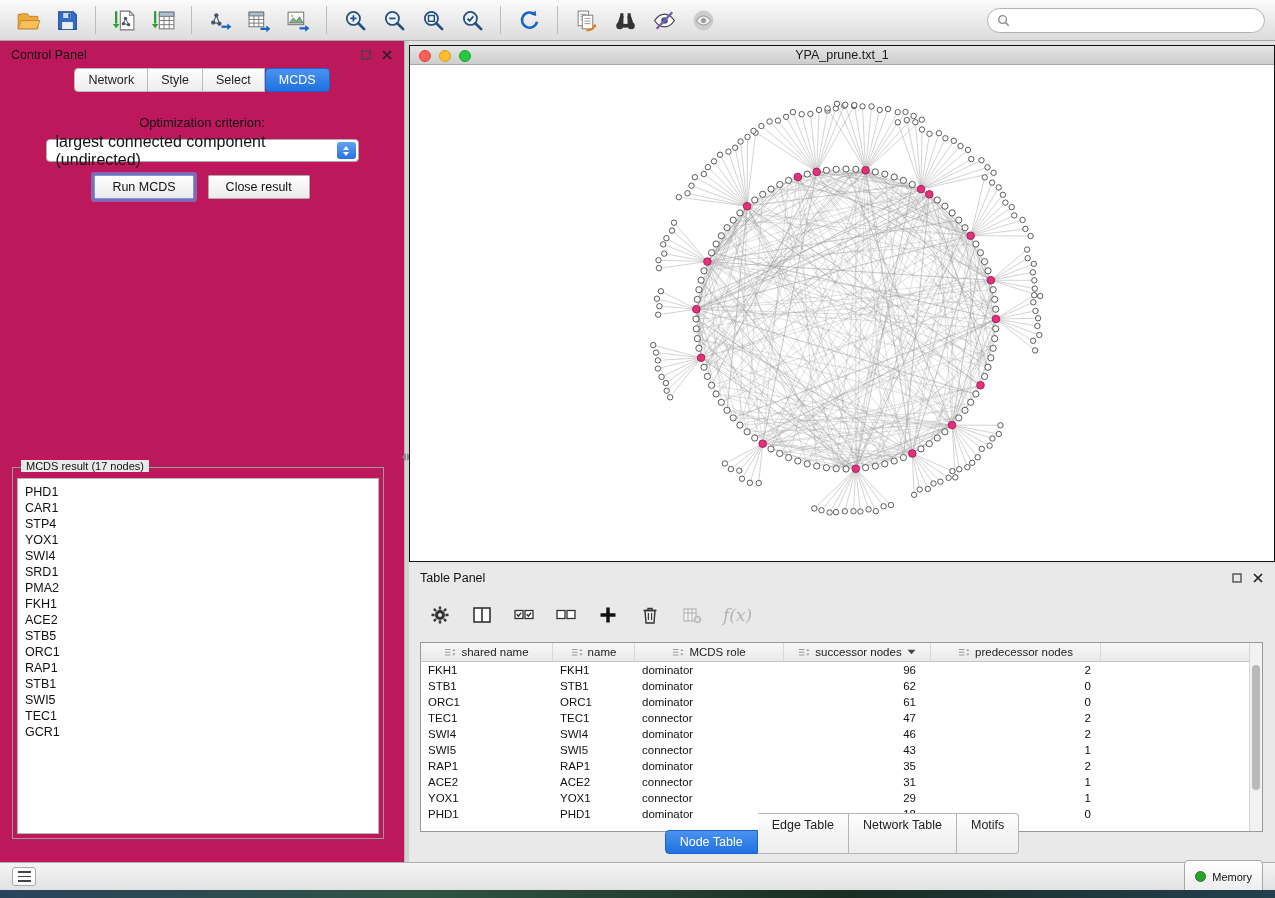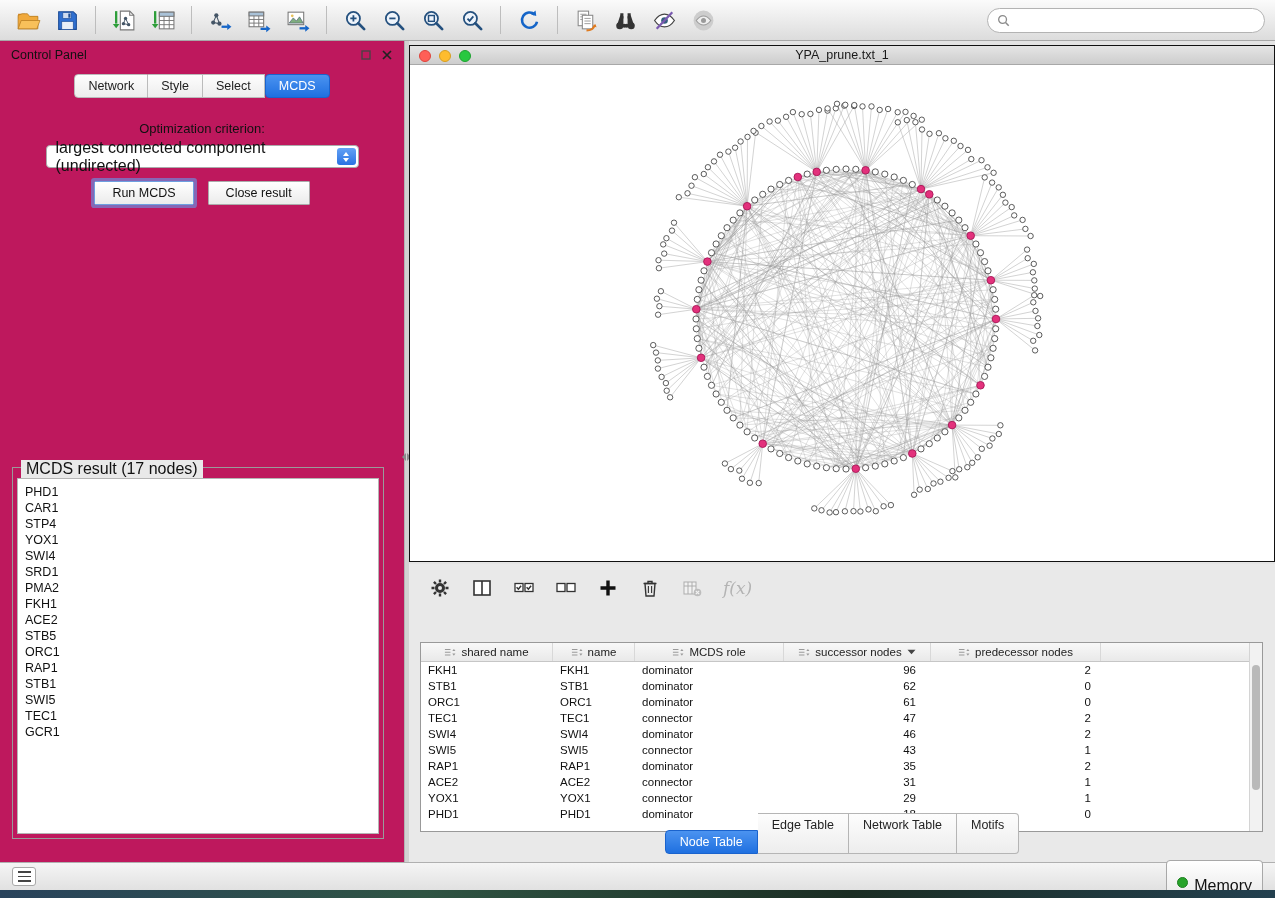--- a/index.html
+++ b/index.html
@@ -17,21 +17,21 @@
     border-radius:13px; display:flex; align-items:center; padding:0 9px; gap:6px; }
   .tb-search input { border:none; outline:none; flex:1; font-size:12px; background:transparent; }
 
   
   .control-panel { position:absolute; left:0; top:41px; width:405px; bottom:36px;
     background:#be185d; border-right:1px solid #b3b3b3; }
   .panel-header { height:27px; display:flex; align-items:center; padding:0 11px; font-size:12.5px; color:#111; }
   .panel-header .ph-controls { margin-left:auto; display:flex; gap:9px; align-items:center; }
   .ph-btn { width:12px; height:12px; display:flex; align-items:center; justify-content:center; }
 
-  .cp-tabs { display:flex; justify-content:center; margin-top:6px; }
+  .cp-tabs { display:flex; justify-content:center; }
   .cp-tab { padding:4px 13px; font-size:12.5px; color:#222; background:linear-gradient(#fdfdfd,#ededed);
     border:1px solid #bbb; border-left:none; }
   .cp-tab:first-child { border-left:1px solid #bbb; border-radius:4px 0 0 4px; }
   .cp-tab.active { background:linear-gradient(#4b93f0,#1f70e0); color:#fff; border:1px solid #1a63cd; border-radius:4px; }
 
   .cp-opt-label { text-align:center; margin-top:23px; font-size:13px; color:#111; }
   .cp-select { position:relative; margin:9px auto 0; width:313px; height:23px; background:#fff;
     border:1px solid #ababab; border-radius:4px; display:flex; align-items:center;
     padding:0 26px 0 9px; font-size:16px; color:#111; }
   .cp-select .stepper { position:absolute; right:2px; top:2px; bottom:2px; width:19px;
@@ -39,21 +39,21 @@
     align-items:center; justify-content:center; gap:2px; }
   .stepper .up { width:0; height:0; border-left:3.5px solid transparent; border-right:3.5px solid transparent; border-bottom:4.5px solid #fff; }
   .stepper .down { width:0; height:0; border-left:3.5px solid transparent; border-right:3.5px solid transparent; border-top:4.5px solid #fff; }
 
   .cp-buttons { display:flex; justify-content:center; gap:14px; margin-top:13px; }
   .btn { height:24px; padding:0 17px; background:linear-gradient(#ffffff,#ebebeb); border:1px solid #ababab;
     border-radius:1px; font-size:12.5px; color:#111; display:flex; align-items:center; }
   .btn.focus-ring { box-shadow:0 0 0 3px rgba(96,156,240,.6); border-color:#6d9fe0; }
 
   .result-group { position:absolute; left:12px; right:20px; top:426px; bottom:23px; border:1px solid #9a9a9a; }
-  .result-legend { position:absolute; top:-8px; left:8px; background:#e9e9e9; padding:0 5px; font-size:16px; color:#111; }
+  .result-legend { position:absolute; top:-8px; left:8px; background:#e9e9e9; padding:0 5px; font-size:11px; color:#111; }
   .result-list { position:absolute; left:4px; right:4px; top:10px; bottom:4px; background:#fff;
     border:1px solid #b5b5b5; overflow:hidden; padding:5px 7px; }
   .mcds-item { font-size:12.5px; line-height:16px; color:#111; }
 
   
   .v-splitter { position:absolute; left:405px; top:41px; width:4px; bottom:36px; background:#d2d2d2; }
   .split-handle { position:absolute; top:412px; left:-3px; display:flex; gap:1px; }
   .tri-l { width:0; height:0; border-top:4px solid transparent; border-bottom:4px solid transparent; border-right:4px solid #8a8a8a; }
   .tri-r { width:0; height:0; border-top:4px solid transparent; border-bottom:4px solid transparent; border-left:4px solid #8a8a8a; }
 
@@ -100,22 +100,22 @@
   .tp-tab:last-child { border-radius:0 4px 4px 0; }
 
   
   .status-bar { position:absolute; left:0; right:0; bottom:8px; height:28px;
     background:linear-gradient(#f5f5f5,#e1e1e1); border-top:1px solid #b0b0b0;
     display:flex; align-items:center; padding:0 12px; }
   .menu-btn { width:24px; height:19px; border:1px solid #a8a8a8; border-radius:3px; background:#fff;
     display:flex; flex-direction:column; justify-content:center; align-items:center; gap:2.5px; }
   .menu-btn span { display:block; width:13px; height:1.8px; background:#444; }
   .memory-btn { margin-left:auto; height:21px; border:1px solid #a8a8a8; border-radius:4px;
-    background:linear-gradient(#ffffff,#ececec); display:flex; align-items:flex-start; gap:6px;
-    padding:16px 10px; font-size:16px; color:#111; }
+    background:linear-gradient(#ffffff,#ececec); display:flex; align-items:center; gap:6px;
+    padding:16px 10px; font-size:11px; color:#111; }
   .memory-dot { width:11px; height:11px; border-radius:50%; background:#27a32a; border:1px solid #1d7f20; }
 
   .desktop-strip { position:absolute; left:0; right:0; bottom:0; height:8px;
     background:linear-gradient(90deg,#29435c,#2f5443,#1b2d23,#23404f); }
 </style>
 </head>
 <body>
 
 <div id="app">
 
@@ -572,20 +572,35 @@
           <circle cx="286.3" cy="244.2" r="3.8" fill="#e3317c" stroke="#a81657" stroke-width="0.9"></circle>
           <circle cx="297.4" cy="196.6" r="3.8" fill="#e3317c" stroke="#a81657" stroke-width="0.9"></circle>
           <circle cx="337.1" cy="141.2" r="3.8" fill="#e3317c" stroke="#a81657" stroke-width="0.9"></circle>
           <circle cx="387.8" cy="112.0" r="3.8" fill="#e3317c" stroke="#a81657" stroke-width="0.9"></circle>
           <circle cx="406.7" cy="106.9" r="3.8" fill="#e3317c" stroke="#a81657" stroke-width="0.9"></circle>
         </svg>
     </div>
   </div>
 
   <div class="table-panel">
+    <div class="panel-header">
+      <span>Table Panel</span>
+      <span class="ph-controls">
+        <span class="ph-btn">
+            <svg width="10" height="10">
+              <rect x="1" y="1" width="8" height="8" fill="none" stroke="#444" stroke-width="1.3"></rect>
+            </svg>
+          </span>
+        <span class="ph-btn">
+            <svg width="10" height="10">
+              <path d="M1 1l8 8M9 1l-8 8" stroke="#222" stroke-width="1.7"></path>
+            </svg>
+          </span>
+      </span>
+    </div>
 
     <div class="tp-toolbar">
       <span class="tp-icon">
         <svg viewBox="0 0 20 20">
             <g stroke="#333" stroke-width="2.4">
               <path d="M10 1.5v3M10 15.5v3M1.5 10h3M15.5 10h3M3.9 3.9l2.1 2.1M14 14l2.1 2.1M16.1 3.9L14 6M6 14l-2.1 2.1"></path>
             </g>
             <circle cx="10" cy="10" r="5" fill="#333"></circle>
             <circle cx="10" cy="10" r="2" fill="#e9e9e9"></circle>
           </svg>

